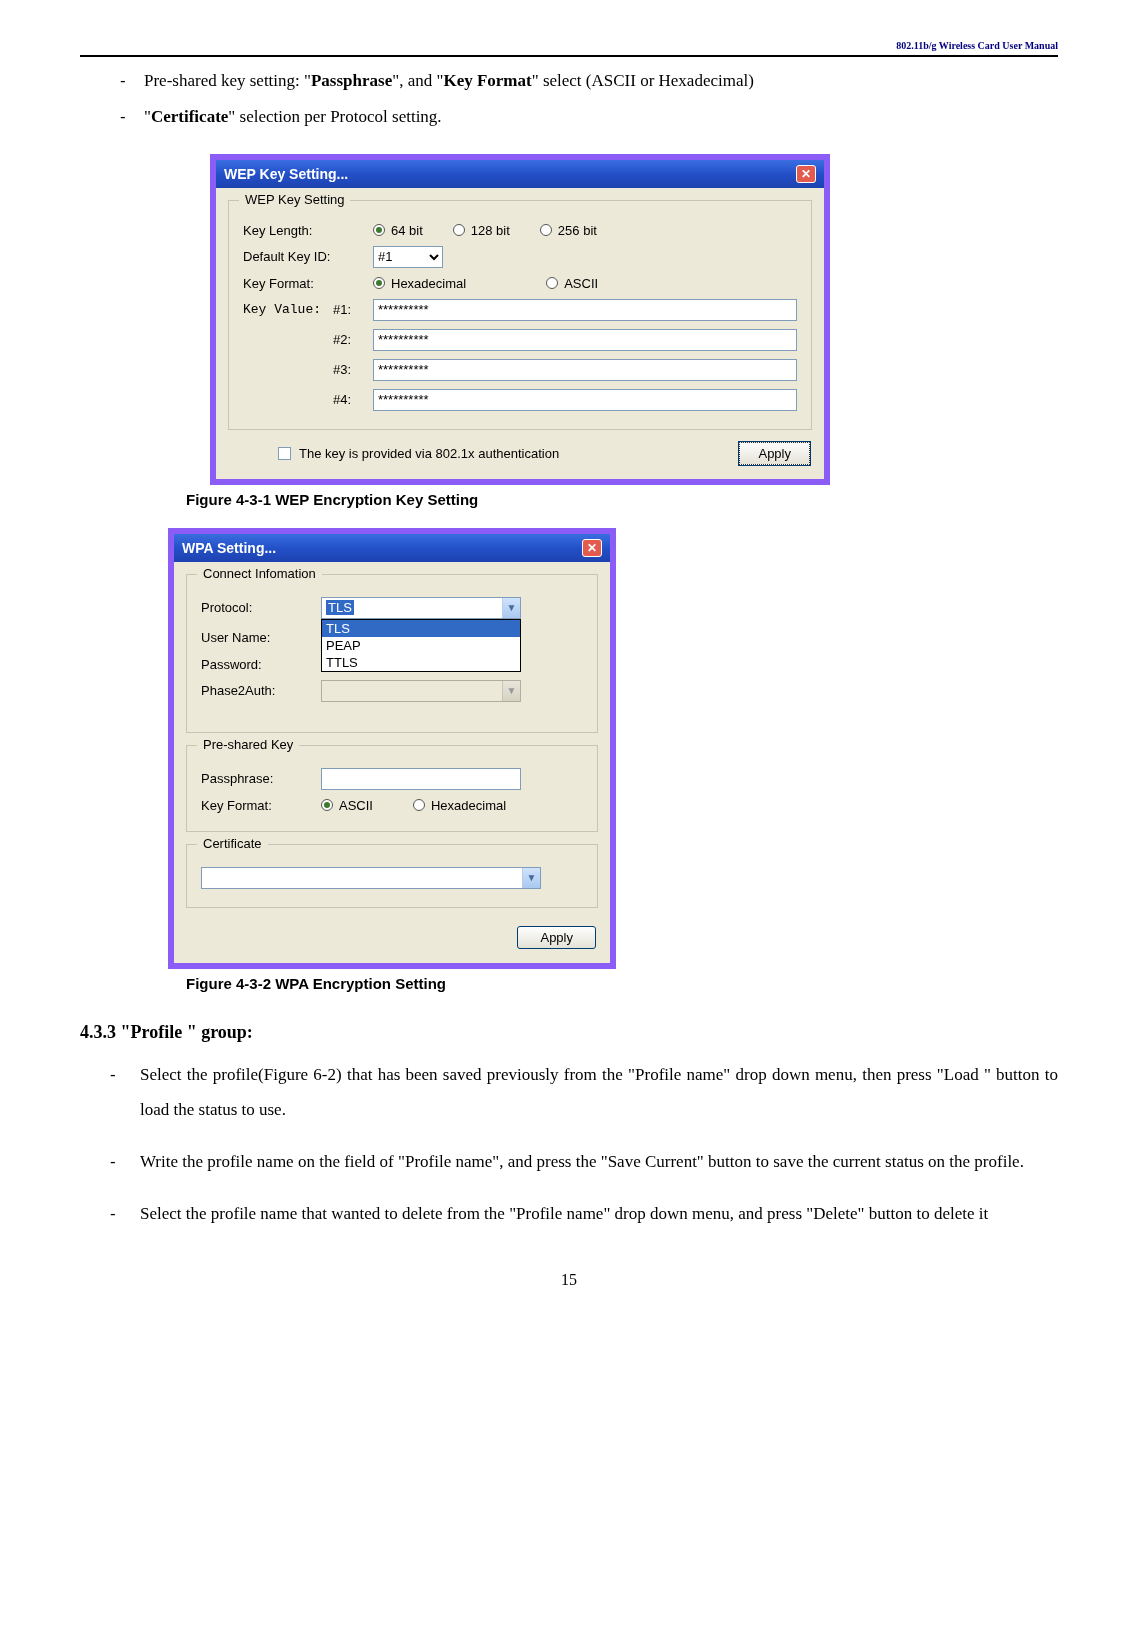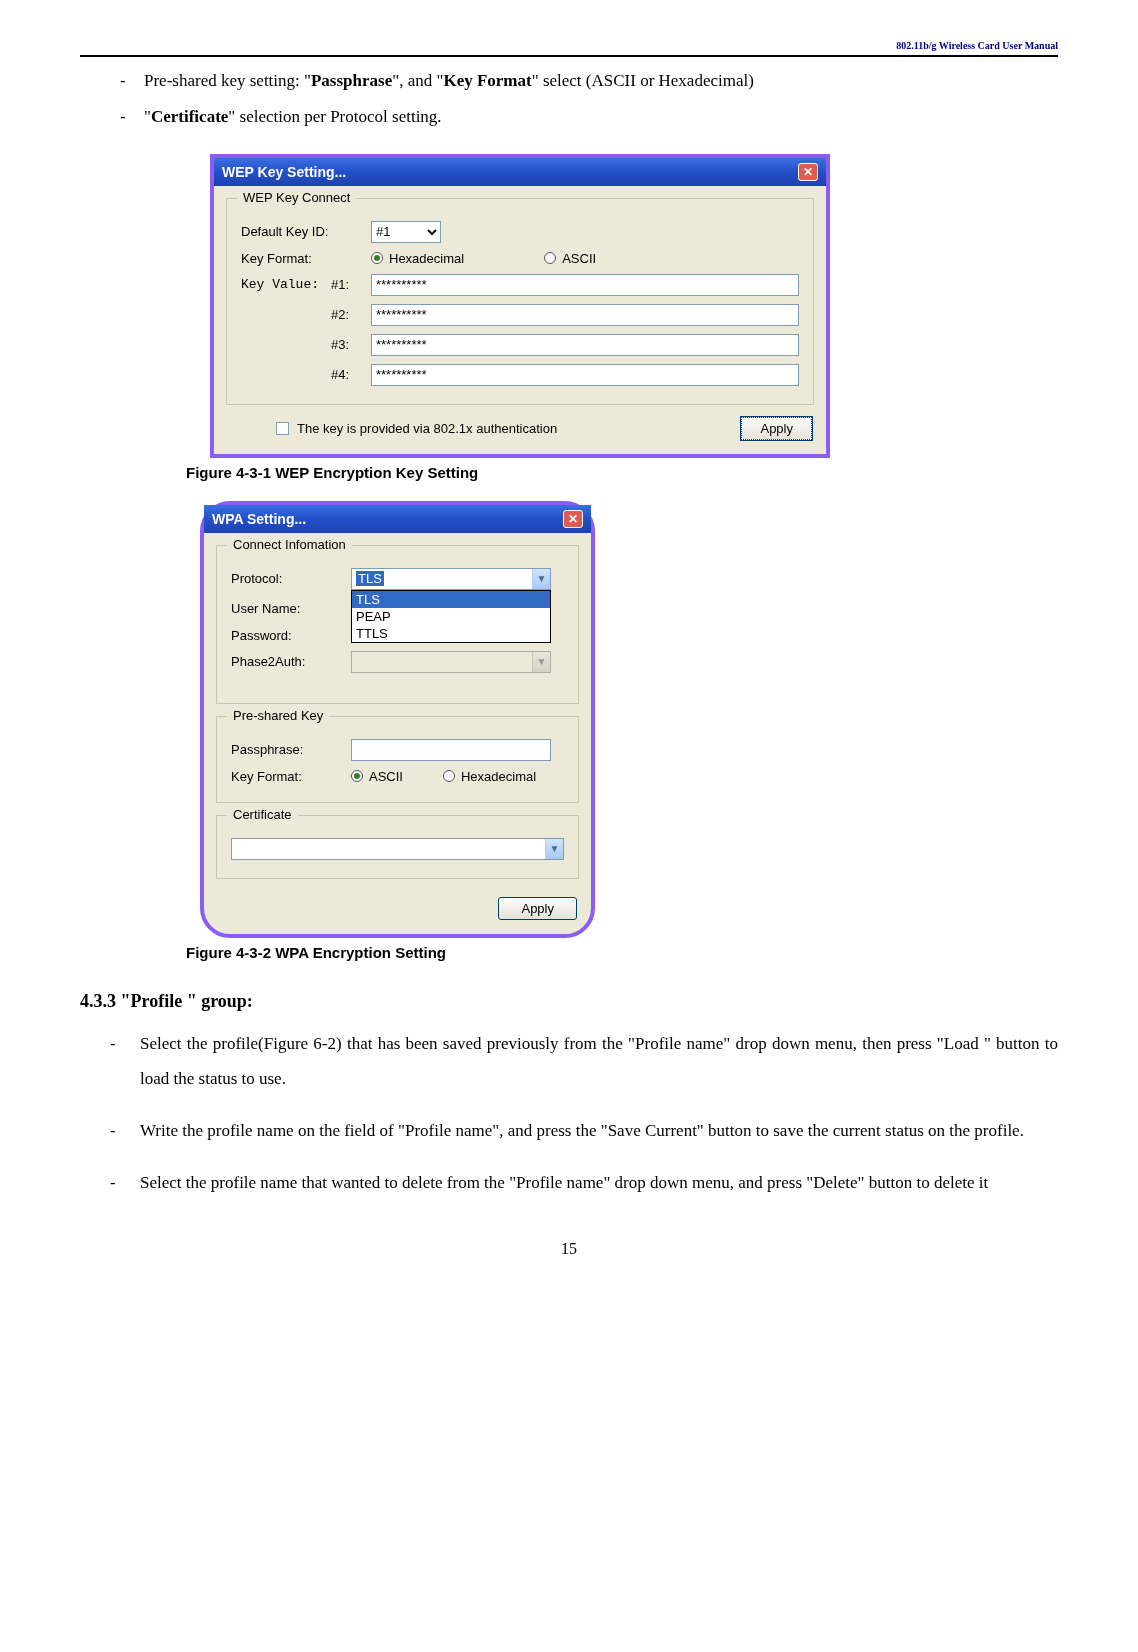--- a/index.html
+++ b/index.html
@@ -23,29 +23,29 @@
     border-top: 2px solid #000;
     margin: 4px 0 8px 0;
   }
   .body-text { font-size: 17px; line-height: 1.9; }
   .bullet-row { display: flex; margin-left: 40px; margin-bottom: 4px; }
   .bullet-dash { width: 24px; flex-shrink: 0; font-family: sans-serif;}
   .bullet-content { flex: 1; }
 
   
   .dialog {
-    border: 4px solid #8b5cf6;
+    border: 6px solid #8b5cf6;
     background: #ece9d8;
     font-family: Tahoma, Arial, sans-serif;
     font-size: 13px;
     margin: 20px auto 6px 130px;
     color: #000;
   }
   .dialog.wep { width: 620px; }
-  .dialog.wpa { width: 395px; margin-left: 120px; border-radius: 30px;}
+  .dialog.wpa { width: 448px; margin-left: 88px;}
   .titlebar {
     background: linear-gradient(to bottom, #3a6ee0, #2350c8 50%, #1d42b0);
     color: #fff;
     font-weight: bold;
     padding: 5px 8px;
     display: flex;
     justify-content: space-between;
     align-items: center;
     font-size: 14px;
   }
@@ -208,22 +208,39 @@
     </div>
   </div>
 </div>
 
 <div class="dialog wep">
   <div class="titlebar">
     <span>WEP Key Setting...</span>
     <span class="close-x">✕</span>
   </div>
   <div class="groupbox">
-    <div class="legend">WEP Key Connect</div>
-
+    <div class="legend">WEP Key Setting</div>
+
+    <div class="row">
+      <div class="lbl">Key Length:</div>
+      <div class="radios">
+        <span class="radio">
+            <span class="radio-circle checked"></span>
+            <span>64 bit</span>
+          </span>
+        <span class="radio">
+            <span class="radio-circle"></span>
+            <span>128 bit</span>
+          </span>
+        <span class="radio">
+            <span class="radio-circle"></span>
+            <span>256 bit</span>
+          </span>
+      </div>
+    </div>
 
     <div class="row">
       <div class="lbl">Default Key ID:</div>
       <select style="width:70px;">
         <option>#1</option>
       </select>
     </div>
 
     <div class="row">
       <div class="lbl">Key Format:</div>

